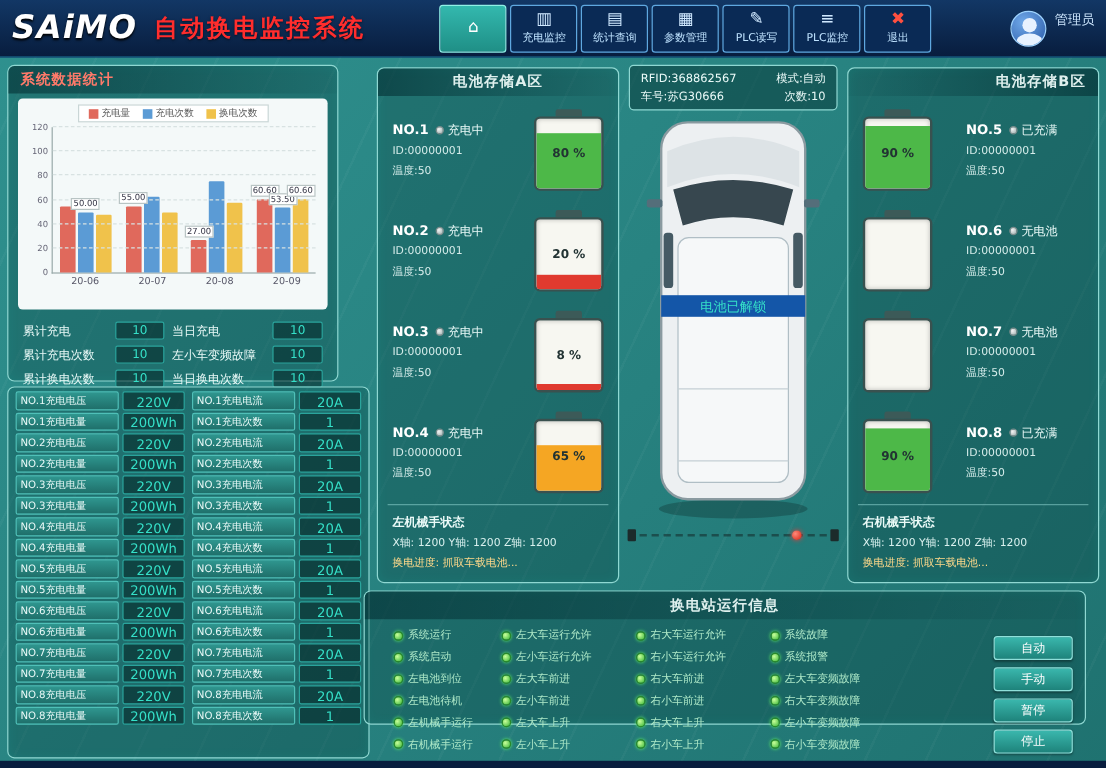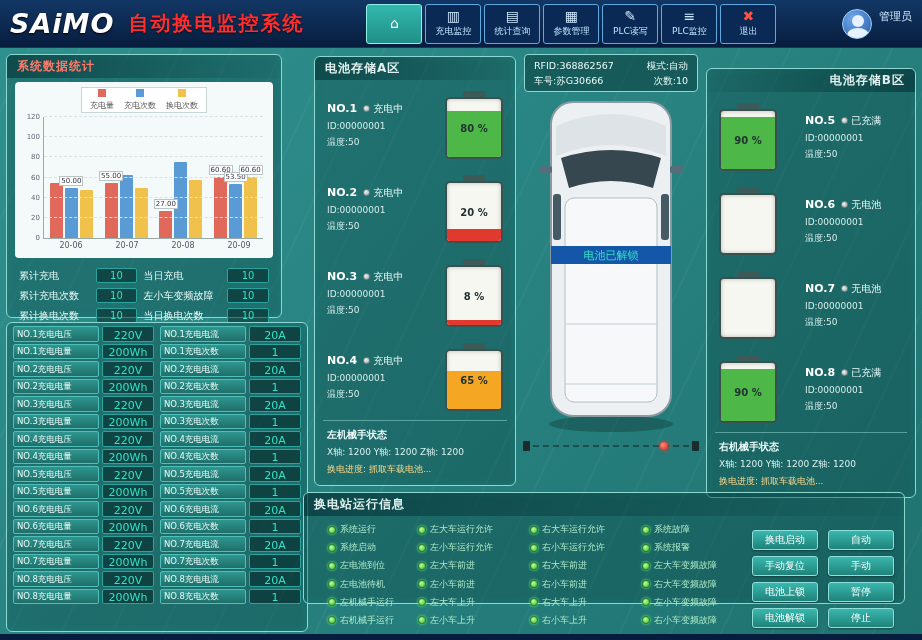--- a/index.html
+++ b/index.html
@@ -30,29 +30,29 @@
     border:1px solid #9fd4ff; position:relative; overflow:hidden; }
   .avatar::before { content:""; position:absolute; left:9px; top:5px; width:12px; height:12px; border-radius:50%; background:#e8f2ff; }
   .avatar::after { content:""; position:absolute; left:4px; top:18px; width:22px; height:14px; border-radius:50% 50% 0 0; background:#e8f2ff; }
 
   
   .panel { position:absolute; background:rgba(10,62,62,0.32); border:1px solid #8fd8d2; border-radius:6px;
     box-shadow:inset 0 0 10px rgba(0,255,230,0.08); }
   .panel-title { padding:3px 10px; font-size:12px; font-weight:bold; letter-spacing:1px;
     background:linear-gradient(90deg,rgba(0,40,45,0.55),rgba(0,40,45,0.05)); border-radius:5px 5px 0 0; }
   .panel-title.red { color:#ff7a6a; }
-  .panel-title.light { color:#dff0ee; }
+  .panel-title.light { color:#dff0ee;text-align:center; }
   .panel-title.right { text-align:right; background:linear-gradient(270deg,rgba(0,40,45,0.55),rgba(0,40,45,0.05)); }
 
   
   .stats-panel { left:6px; top:54px; width:276px; height:264px; }
   .chart-card { margin:4px 8px 2px; background:#f4f9f9; border-radius:4px; padding:5px 6px 3px; height:176px; }
   .chart-legend { display:flex; justify-content:center; gap:10px; font-size:8px; color:#555;
     border:1px solid #c9d6d6; background:#fff; width:fit-content; margin:0 auto 4px; padding:1px 8px; align-items:center; }
-  .legend-item { display:flex; align-items:center; gap:3px;flex-direction:column; }
+  .legend-item { display:flex; align-items:center; gap:3px; }
   .legend-swatch { width:8px; height:8px; display:inline-block; }
   .plot { position:relative; height:122px; margin-left:22px; margin-right:4px;
     border-left:1px solid #9aa; border-bottom:1px solid #9aa; }
   .grid-line { position:absolute; left:0; right:0; height:0; border-top:1px dashed #d8e2e2; }
   .ytick { position:absolute; left:-22px; width:18px; text-align:right; font-size:7px; color:#667; transform:translateY(4px); }
   .chart-groups { display:flex; height:100%; align-items:flex-end; justify-content:space-around; }
   .chart-group { display:flex; align-items:flex-end; gap:2px; height:100%; }
   .barwrap { position:relative; width:13px; height:100%; display:flex; align-items:flex-end; }
   .bar { width:100%; border-radius:1px 1px 0 0; }
   .bar-label { position:absolute; left:50%; transform:translateX(-50%); font-size:7px; background:#fff;
@@ -69,21 +69,21 @@
   .rt-grid { display:flex; gap:6px; padding:3px 6px; }
   .rt-col { flex:1; }
   .rt-row { display:flex; gap:3px; margin-bottom:2px; height:15.5px; }
   .rt-label { flex:none; width:86px; background:linear-gradient(#2f968f,#1f6f6a); border:1px solid #4fc0b8;
     color:#eafaf8; font-size:8.5px; padding:1.5px 3px; border-radius:2px; overflow:hidden; white-space:nowrap; }
   .rt-value { flex:1; background:rgba(0,25,25,0.5); border:1px solid #2aa49c; color:#35e0c8;
     font-size:11px; text-align:center; padding:1.5px 0; border-radius:2px; }
 
   
   .zone-a { left:314px; top:56px; width:202px; height:430px; }
-  .zone-b { left:706px; top:68px; width:210px; height:430px; }
+  .zone-b { left:706px; top:56px; width:210px; height:430px; }
   .batt-list { padding:4px 12px 0; }
   .batt-row { display:flex; justify-content:space-between; align-items:center; height:82px; margin-bottom:2px; }
   .batt-row.mirror { flex-direction:row-reverse; }
   .batt-info { width:108px; }
   .batt-row.mirror .batt-info { text-align:left; padding-left:10px; }
   .batt-no-line { font-size:11px; color:#fff; font-weight:bold; display:flex; align-items:center; }
   .status-dot { width:7px; height:7px; border-radius:50%; display:inline-block; margin:0 3px 0 6px;
     background:radial-gradient(circle at 35% 35%,#f2f2f2,#9aabab); border:1px solid #7a8c8c; }
   .batt-status { font-weight:normal; font-size:10px; color:#eafaf8; }
   .batt-id,.batt-temp { font-size:9px; color:#d5ecea; margin-top:5px; }
@@ -717,26 +717,20 @@
           </div>
           <div class="ind">
             <span class="led"></span>
             <span>左小车变频故障</span>
           </div>
           <div class="ind">
             <span class="led"></span>
             <span>右小车变频故障</span>
           </div>
         </div>
-      <div class="btn-col" id="action-buttons">
-          <button class="hmi-btn">换电启动</button>
-          <button class="hmi-btn">手动复位</button>
-          <button class="hmi-btn">电池上锁</button>
-          <button class="hmi-btn">电池解锁</button>
-        </div>
       <div class="btn-col" id="mode-buttons">
           <button class="hmi-btn">自动</button>
           <button class="hmi-btn">手动</button>
           <button class="hmi-btn">暂停</button>
           <button class="hmi-btn">停止</button>
         </div>
     </div>
   </section>
 
   <footer class="baseline"></footer>

